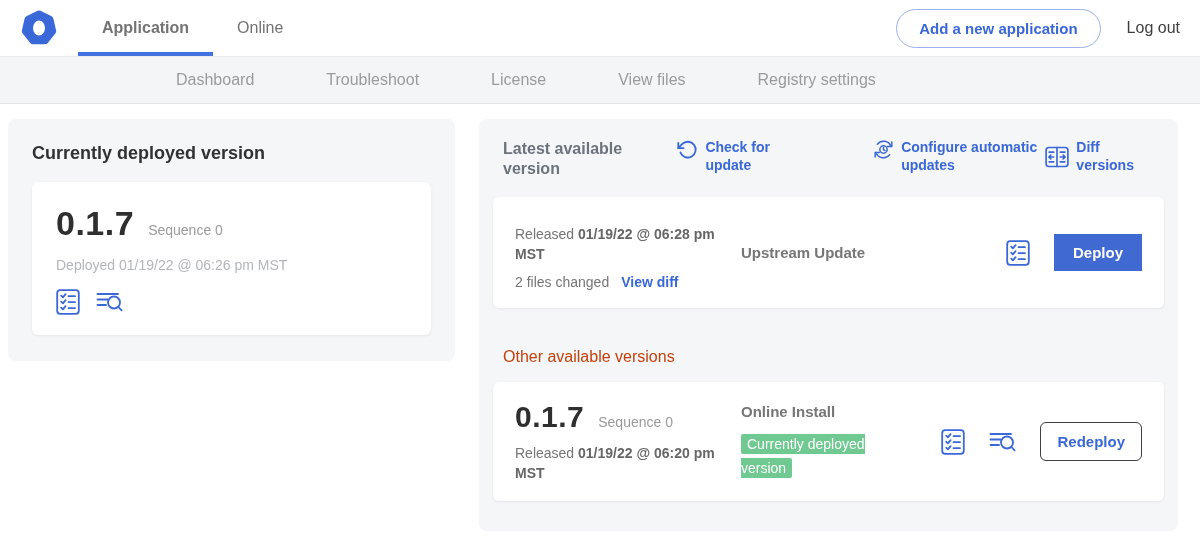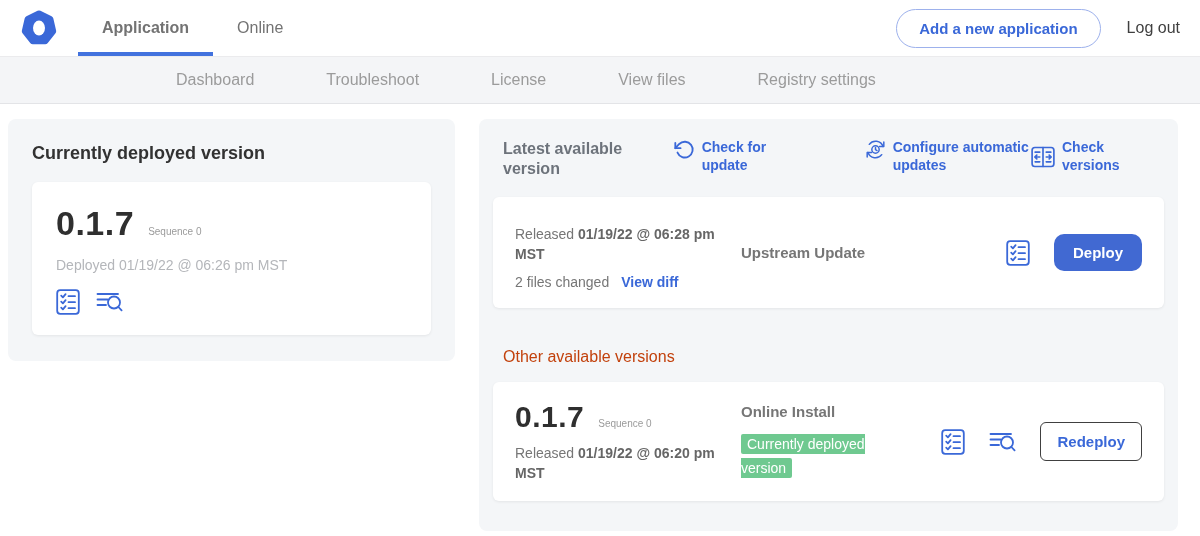--- a/index.html
+++ b/index.html
@@ -28,21 +28,21 @@
   .left-panel { width:447px; padding:24px 24px 26px; }
   .right-panel { flex:1; min-height:412px; padding:18px 14px 16px; }
 
   .panel-title { font-size:18px; font-weight:700; color:#323232; margin-bottom:18px; }
 
   .card { background:#fff; border-radius:6px; box-shadow:0 1px 3px rgba(0,0,0,.07); }
   .deployed-card { padding:22px 24px 20px; }
 
   .ver-row { display:flex; align-items:baseline; gap:14px; }
   .ver-big { font-size:34px; font-weight:700; color:#2f2f2f; letter-spacing:.5px; }
-  .ver-seq { font-size:10px; color:#9b9b9b; }
+  .ver-seq { font-size:14px; color:#9b9b9b; }
   .deployed-line { font-size:14px; color:#b4b6ba; margin-top:14px; }
   .icon-row { display:flex; gap:16px; margin-top:16px; color:#3a68d8; }
   .icon-btn { cursor:pointer; display:inline-flex; }
 
   
   .avail-header { display:flex; align-items:flex-start; padding:2px 6px 0 10px; margin-bottom:18px; }
   .avail-title { font-size:16px; font-weight:600; color:#6d737b; width:132px; line-height:1.25; }
   .blue-action { display:flex; gap:7px; color:#3a68d8; font-size:14px; font-weight:600; line-height:1.25; cursor:pointer; align-items:flex-start; }
   .blue-action .txt { max-width:150px; }
   .avail-actions { display:flex; gap:58px; margin-left:46px; }
@@ -54,21 +54,21 @@
   .vc-ver { font-size:30px; font-weight:700; color:#2f2f2f; letter-spacing:.5px; }
   .released { font-size:14px; color:#767676; margin-top:10px; line-height:1.4; }
   .released b { font-weight:700; color:#666; }
   .files-row { display:flex; gap:12px; margin-top:10px; font-size:14px; color:#767676; align-items:center; }
   .view-diff { color:#3a68d8; font-weight:600; cursor:pointer; }
   .vc-mid { margin-left:14px; width:185px; }
   .source-label { font-size:15px; font-weight:600; color:#767676; }
   .badge-wrap { margin-top:12px; max-width:165px; line-height:1.5; }
   .green-badge { background:#6fc990; color:#fff; font-size:14px; padding:2px 6px; border-radius:2px; }
   .vc-right { margin-left:auto; display:flex; align-items:center; gap:24px; color:#3a68d8; }
-  .deploy-btn { background:#4169d2; color:#fff; border:none; font-size:15px; font-weight:700; padding:10px 19px; border-radius:10px; cursor:pointer; font-family:"Liberation Sans", sans-serif; }
+  .deploy-btn { background:#4169d2; color:#fff; border:none; font-size:15px; font-weight:700; padding:10px 19px; border-radius:0; cursor:pointer; font-family:"Liberation Sans", sans-serif; }
   .redeploy-btn { background:#fff; color:#3a68d8; border:1px solid #404040; font-size:15px; font-weight:700; padding:10px 16px; border-radius:6px; cursor:pointer; font-family:"Liberation Sans", sans-serif; }
 
   .other-title { font-size:16px; color:#c2410c; margin:40px 0 16px 10px; }
 
   svg { display:block; }
 </style>
 </head>
 <body>
 
 <div class="header">
@@ -179,21 +179,21 @@
             <rect x="1.2" y="1.2" width="23.6" height="20.6" rx="3"></rect>
             <line x1="13" y1="1.2" x2="13" y2="21.8"></line>
             <line x1="4.5" y1="6.3" x2="9.5" y2="6.3"></line>
             <path d="M9.5 11.5h-5M6.3 9.4l-2.2 2.1 2.2 2.1"></path>
             <line x1="4.5" y1="16.7" x2="9.5" y2="16.7"></line>
             <line x1="16.5" y1="6.3" x2="21.5" y2="6.3"></line>
             <path d="M16.5 11.5h5M19.7 9.4l2.2 2.1-2.2 2.1"></path>
             <line x1="16.5" y1="16.7" x2="21.5" y2="16.7"></line>
           </svg>
         </span>
-        <span>Check versions</span>
+        <span>Diff versions</span>
       </div>
     </div>
 
     <div class="card version-card">
       <div class="vc-left">
         <div class="released"><span>Released </span><b>01/19/22 @ 06:28 pm MST</b></div>
         <div class="files-row">
           <span>2 files changed</span>
           <span class="view-diff">View diff</span>
         </div>

